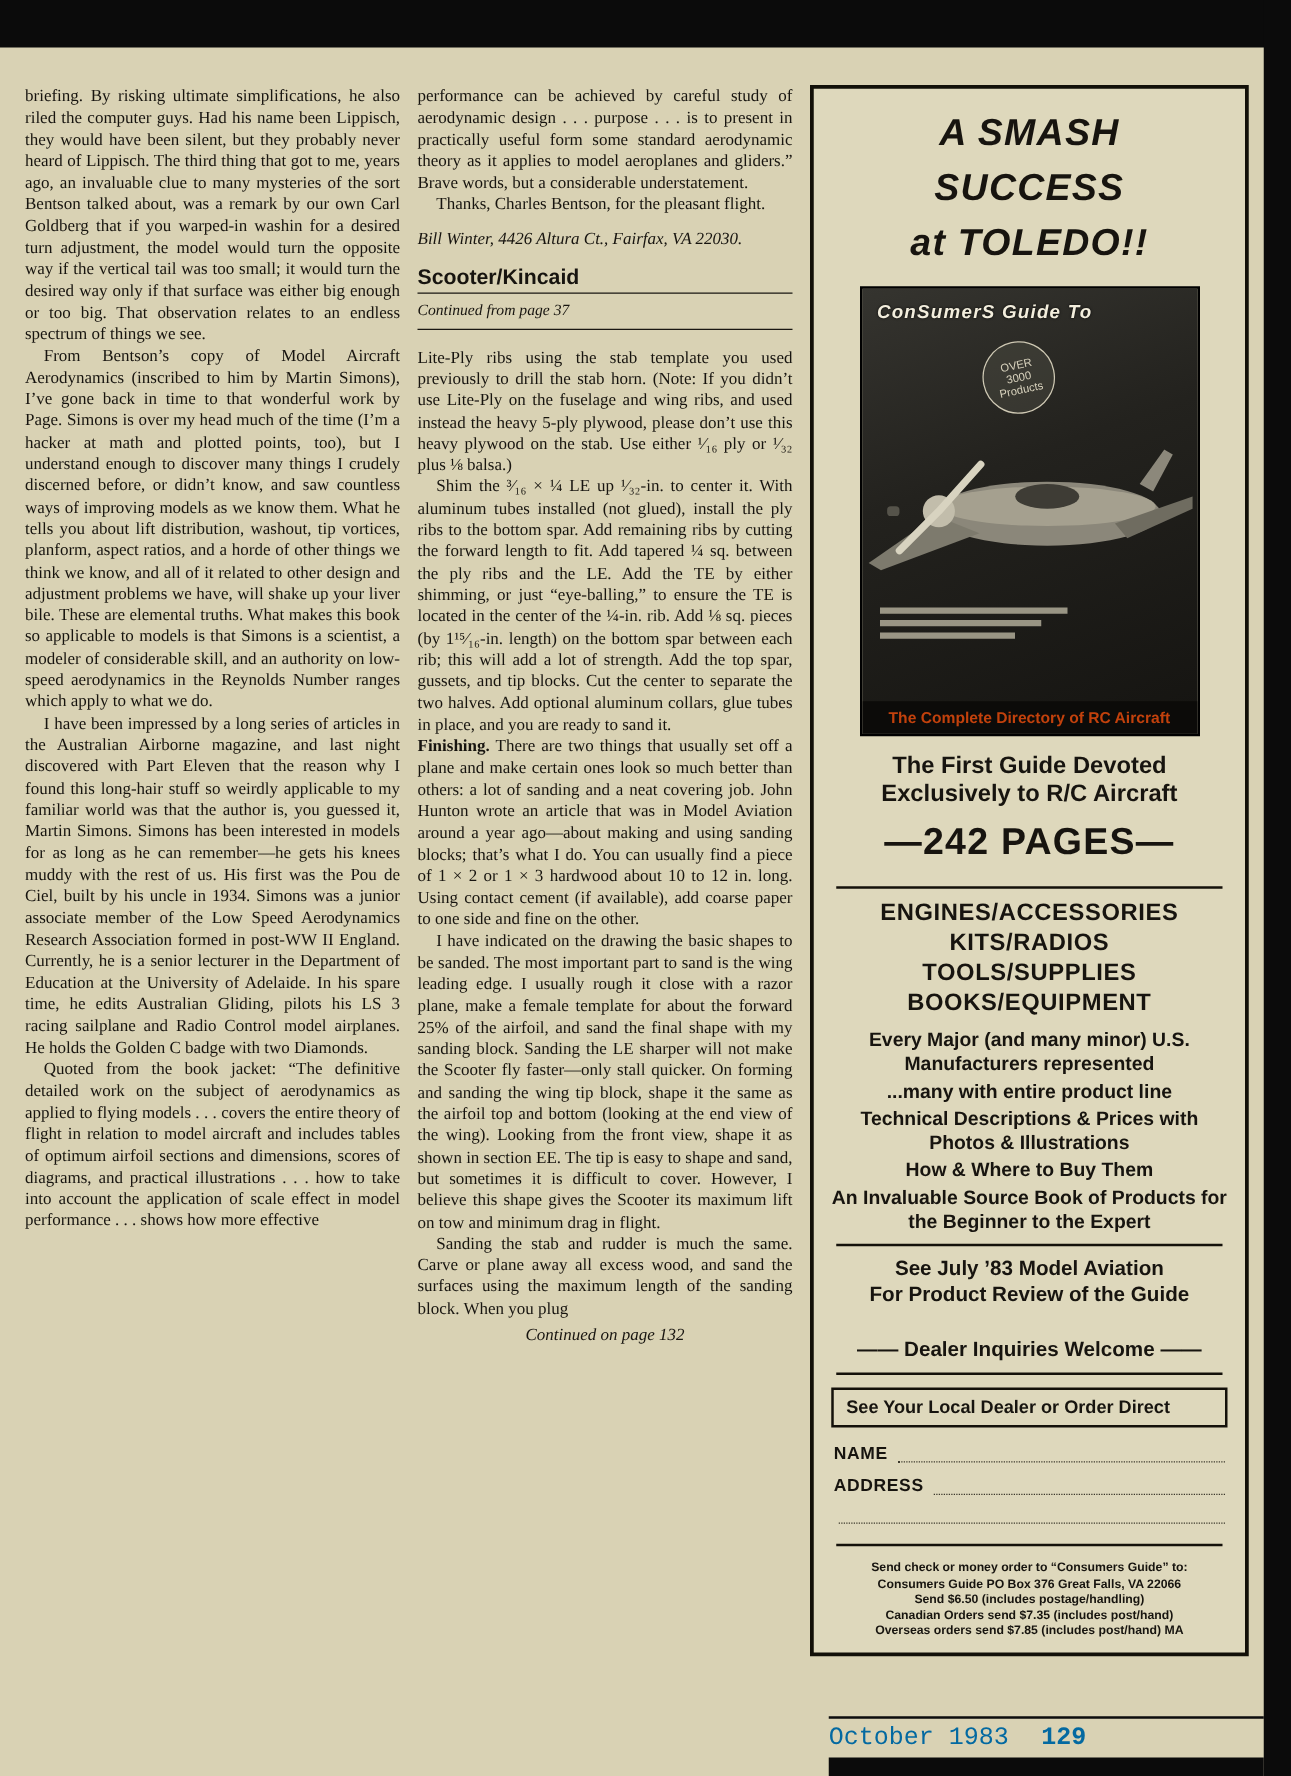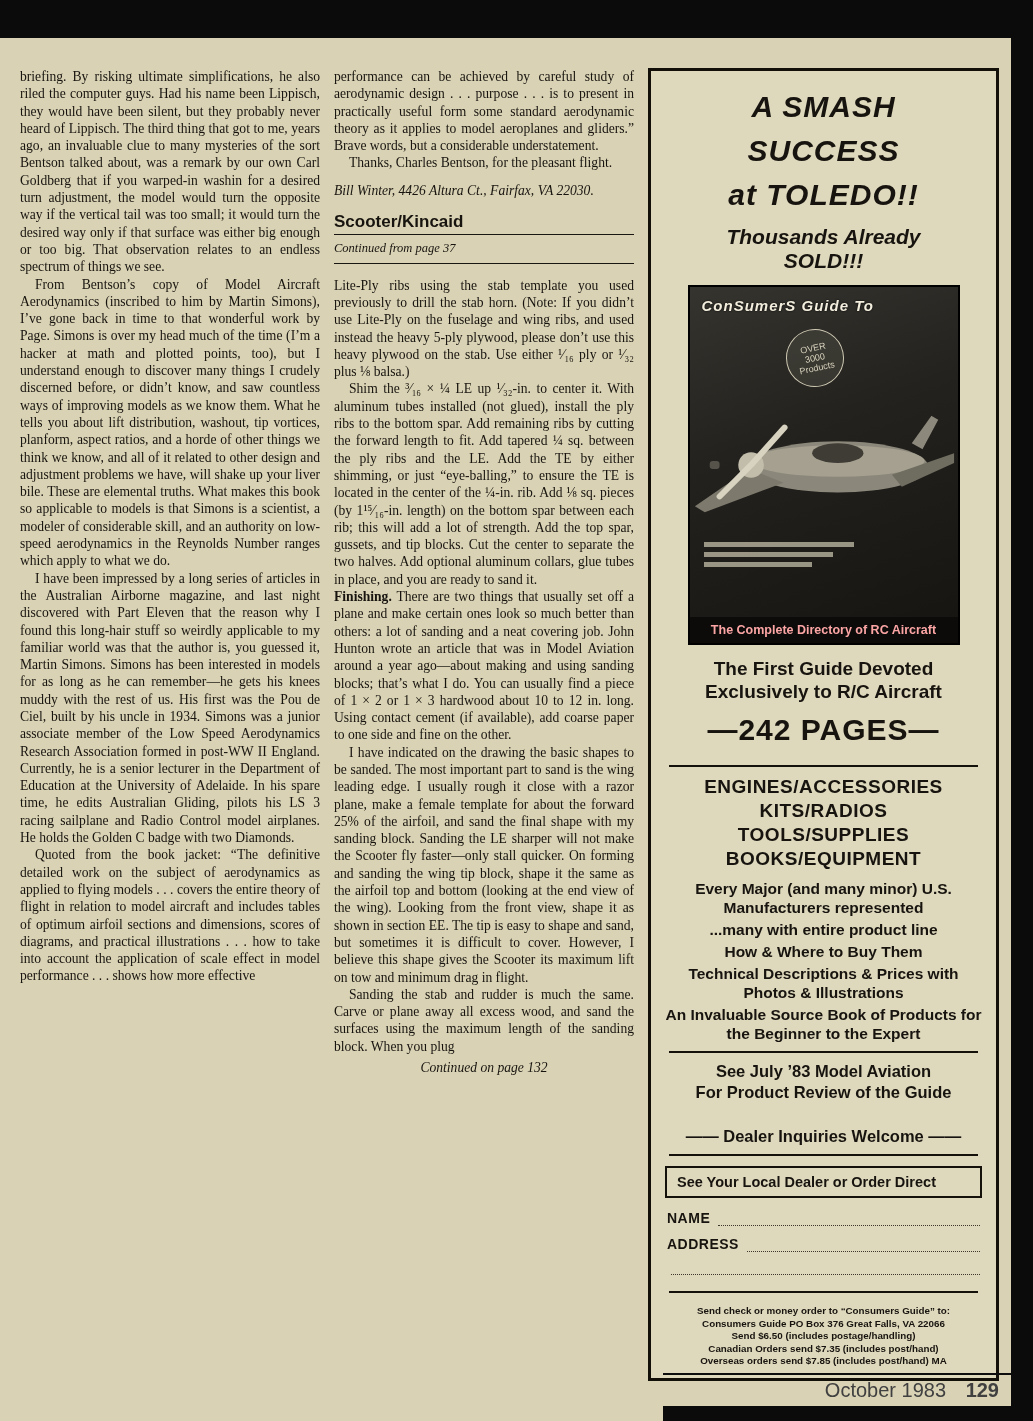--- a/index.html
+++ b/index.html
@@ -59,21 +59,21 @@
     font-size:9px; line-height:10px; color:#d8d2bd; transform:rotate(-12deg);
     background:rgba(90,88,78,.35);
   }
   .cover-plane { position:absolute; top:70px; left:0; width:100%; height:210px; }
   .cover-lines { position:absolute; left:14px; top:250px; width:150px; }
   .cover-lines div { height:5px; background:#b9b4a0; margin:5px 0; opacity:.8; }
   .cover-lines div:nth-child(2){ width:86%; }
   .cover-lines div:nth-child(3){ width:72%; }
   .cover-caption {
     position:absolute; bottom:0; left:0; width:100%;
-    background:#0c0b09; color:#fca5a5;
+    background:#0c0b09; color:#c2410c;
     font-weight:bold; font-size:12.5px; padding:6px 4px;
   }
   .ad-tagline { font-size:19px; line-height:23px; font-weight:bold; }
   .ad-pages { font-size:30px; font-weight:bold; margin:10px 0 18px 0; letter-spacing:1px; }
   .ad-rule { border-top:2px solid #14110a; margin:8px 6px; }
   .ad-categories { font-size:19px; line-height:24px; font-weight:bold; letter-spacing:.5px; margin:4px 0 8px 0; }
   .ad-features { font-size:15.5px; line-height:19px; font-weight:bold; }
   .ad-features div { margin:3px 0; }
   .ad-july { font-size:16.5px; line-height:21px; font-weight:bold; margin:8px 0 2px 0; }
   .ad-dealer { font-size:16.5px; font-weight:bold; margin:24px 0 2px 0; }
@@ -84,22 +84,22 @@
   .form-row { display:flex; align-items:flex-end; margin:10px 4px 0 4px; }
   .form-label { font-size:14px; font-weight:bold; letter-spacing:.5px; }
   .form-line { flex:1; border-bottom:1.5px dotted #3c382c; margin-left:8px; height:13px; }
   .form-line.full { margin-left:4px; }
   .fineprint { font-size:9.8px; line-height:12.5px; font-weight:bold; margin-top:12px; }
 
   
   .footer-zone { position:absolute; right:22px; bottom:0; width:348px; z-index:6; }
   .footer-top-rule { border-top:2px solid #0d0d0d; margin-bottom:2px; }
   .footer-text {
-    font-family:Liberation Sans, sans-serif;
-    text-align:right; font-size:20px; padding:2px 12px 4px 0; color:#404040;
+    font-family:Liberation Mono, monospace;
+    text-align:left; font-size:20px; padding:2px 12px 4px 0; color:#0369a1;
   }
   .footer-text .pagenum { font-weight:bold; margin-left:14px; }
   .footer-bar { height:15px; background:#0b0b0b; }
 </style>
 </head>
 <body>
 
 <div class="topbar"></div>
 <div class="rightbar"></div>
 
@@ -130,24 +130,20 @@
       <p>I have indicated on the drawing the basic shapes to be sanded. The most important part to sand is the wing leading edge. I usually rough it close with a razor plane, make a female template for about the forward 25% of the airfoil, and sand the final shape with my sanding block. Sanding the LE sharper will not make the Scooter fly faster—only stall quicker. On forming and sanding the wing tip block, shape it the same as the airfoil top and bottom (looking at the end view of the wing). Looking from the front view, shape it as shown in section EE. The tip is easy to shape and sand, but sometimes it is difficult to cover. However, I believe this shape gives the Scooter its maximum lift on tow and minimum drag in flight.</p>
       <p>Sanding the stab and rudder is much the same. Carve or plane away all excess wood, and sand the surfaces using the maximum length of the sanding block. When you plug</p>
       <div class="cont-on">Continued on page 132</div>
     </div>
 
     <div class="ad">
       <div class="ad-headline">
         <div>A SMASH</div>
         <div>SUCCESS</div>
         <div>at TOLEDO!!</div>
-      </div>
-      <div class="ad-sub">
-        <div>Thousands Already</div>
-        <div>SOLD!!!</div>
       </div>
 
       <div class="cover">
         <div class="cover-brand">ConSumerS Guide To</div>
         <div class="cover-badge">
           <div>OVER</div>
           <div>3000</div>
           <div>Products</div>
         </div>
         <svg class="cover-plane" viewBox="0 0 272 210" xmlns="http://www.w3.org/2000/svg">
@@ -182,22 +178,22 @@
       <div class="ad-categories">
         <div>ENGINES/ACCESSORIES</div>
         <div>KITS/RADIOS</div>
         <div>TOOLS/SUPPLIES</div>
         <div>BOOKS/EQUIPMENT</div>
       </div>
 
       <div class="ad-features">
         <div>Every Major (and many minor) U.S. Manufacturers represented</div>
         <div>...many with entire product line</div>
+        <div>Technical Descriptions &amp; Prices with Photos &amp; Illustrations</div>
         <div>How &amp; Where to Buy Them</div>
-        <div>Technical Descriptions &amp; Prices with Photos &amp; Illustrations</div>
         <div>An Invaluable Source Book of Products for the Beginner to the Expert</div>
       </div>
 
       <div class="ad-rule"></div>
 
       <div class="ad-july">
         <div>See July ’83 Model Aviation</div>
         <div>For Product Review of the Guide</div>
       </div>
       <div class="ad-dealer">—— Dealer Inquiries Welcome ——</div>

